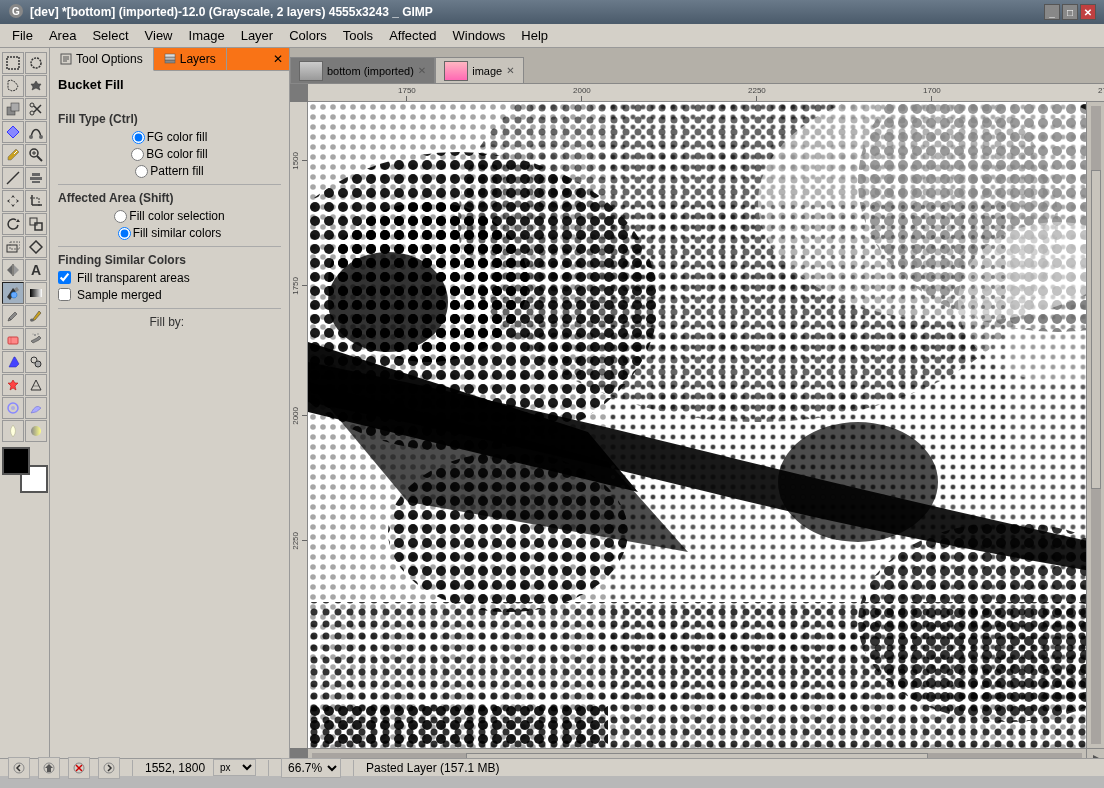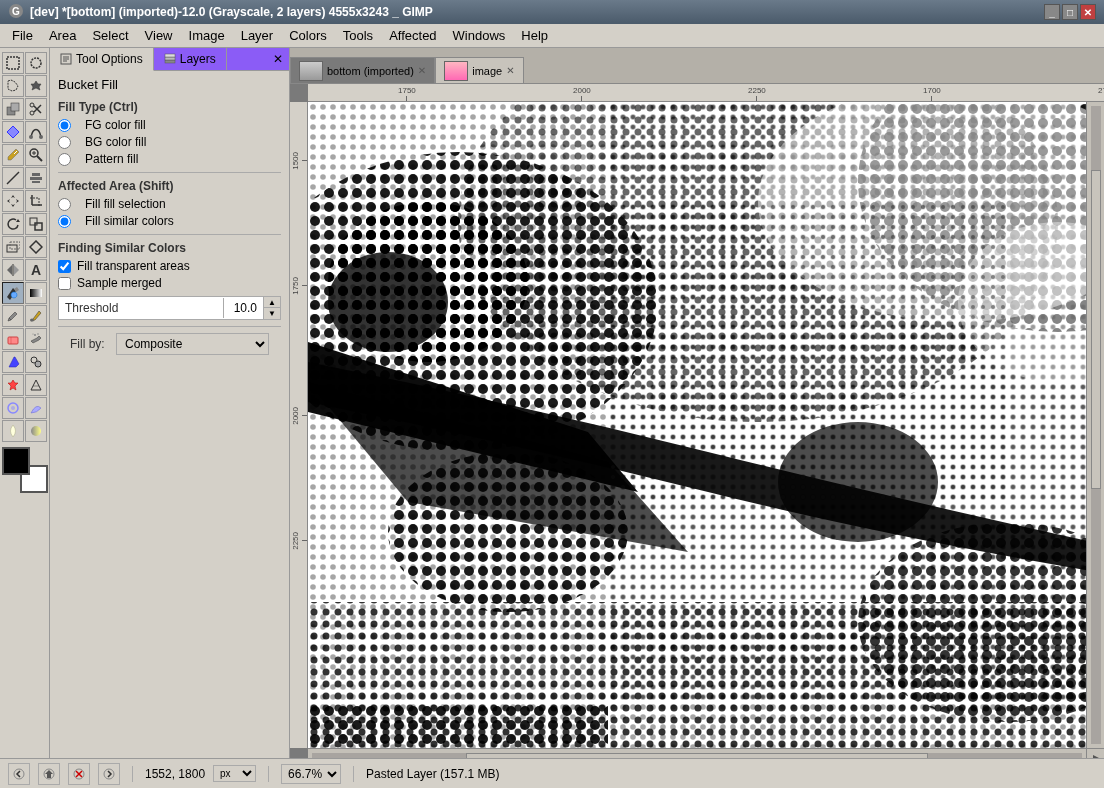--- a/index.html
+++ b/index.html
@@ -102,21 +102,21 @@
       width: 240px;
       background: #d4d0c8;
       border-right: 1px solid #999;
       flex-shrink: 0;
       display: flex;
       flex-direction: column;
     }
 
     #panel-tabs {
       display: flex;
-      background: #8b5cf6;
+      background: #f97316;
       border-bottom: 1px solid #999;
     }
     .panel-tab {
       padding: 4px 10px;
       cursor: pointer;
       font-size: 12px;
       border-right: 1px solid #999;
       display: flex;
       align-items: center;
       gap: 4px;
@@ -134,39 +134,40 @@
     }
 
     #options-content {
       padding: 6px 8px;
       flex: 1;
       overflow-y: auto;
     }
 
     .section-title {
       font-size: 13px;
-      font-weight: normal;
-      margin-bottom: 8px;
+      font-weight: bold;
+      margin-bottom: 20px;
       color: #000;
     }
 
     .field-label {
       font-size: 12px;
       color: #333;
       margin-bottom: 4px;
       font-weight: bold;
     }
 
     .radio-group { margin-bottom: 4px; }
     .radio-item {
       display: flex;
       align-items: center;
-      gap: 14px;
+      gap: 2px;
       margin: 3px 0;
       font-size: 12px;
+      justify-content: center;
     }
     .radio-item input[type=radio] { margin: 0; cursor: pointer; }
 
     .pattern-row {
       display: flex;
       align-items: center;
       gap: 6px;
       margin: 4px 0 8px 20px;
     }
     .pattern-preview {
@@ -182,21 +183,21 @@
       border: 1px solid #aaa;
       padding: 2px 6px;
       width: 100px;
       color: #333;
     }
 
     .separator { height: 1px; background: #aaa; margin: 6px 0; }
 
     .checkbox-item {
       display: flex;
-      align-items: flex-end;
+      align-items: flex-start;
       gap: 6px;
       margin: 3px 0;
       font-size: 12px;
       cursor: pointer;
     }
     .checkbox-item input[type=checkbox] { margin: 0; cursor: pointer; }
 
     .threshold-row {
       display: flex;
       align-items: center;
@@ -235,20 +236,21 @@
       justify-content: center;
       border-bottom: 1px solid #aaa;
     }
     .spin-btn:last-child { border-bottom: none; }
 
     .fillby-row {
       display: flex;
       align-items: center;
       gap: 6px;
       margin: 4px 12px;
+      flex-direction: column;
     }
     .fillby-label {
       font-size: 12px;
       color: #333;
       min-width: 40px;
     }
     .fillby-select {
       flex: 1;
       font-size: 12px;
       background: #d4d0c8;
@@ -382,21 +384,21 @@
       width: 100%;
       height: 50%;
       background: #c8c4bc;
       border: 1px solid #888;
       position: absolute;
       top: 10%;
     }
 
     
     #statusbar {
-      height: 30px;
+      height: 18px;
       background: #d4d0c8;
       border-top: 1px solid #999;
       display: flex;
       align-items: center;
       padding: 0 8px;
       gap: 8px;
       font-size: 12px;
     }
     .status-section {
       display: flex;
@@ -773,56 +775,45 @@
         </label>
       </div>
 
 
       <div class="separator"></div>
 
       <div class="field-label">Affected Area  (Shift)</div>
       <div class="radio-group">
         <label class="radio-item">
           <input type="radio" name="affected-area" style="">
-          <span>Fill fill selection</span>
+          <span>Fill color selection</span>
         </label>
         <label class="radio-item">
           <input type="radio" name="affected-area" checked="" style="">
           <span>Fill similar colors</span>
         </label>
       </div>
 
       <div class="separator"></div>
 
       <div class="field-label">Finding Similar Colors</div>
       <label class="checkbox-item">
         <input type="checkbox" checked="" style="">
         <span>Fill transparent areas</span>
       </label>
       <label class="checkbox-item">
         <input type="checkbox" style="">
         <span>Sample merged</span>
       </label>
 
-      <div class="threshold-row">
-        <span class="threshold-label">Threshold</span>
-        <span class="threshold-value">10.0</span>
-        <div class="threshold-spinner">
-          <button class="spin-btn">▲</button>
-          <button class="spin-btn">▼</button>
-        </div>
-      </div>
 
       <div class="separator"></div>
 
       <div class="fillby-row">
         <span class="fillby-label">Fill by:</span>
-        <select class="fillby-select">
-          <option>Composite</option>
-        </select>
       </div>
     </div>
   </div>
 
   <div id="canvas-area">
 
     <div id="image-tabs">
       <div class="img-tab active">
         <div class="img-tab-thumb" style="background: linear-gradient(to bottom, #ccc, #999);"></div>
         <span style="font-size:11px;">bottom (imported)</span>

